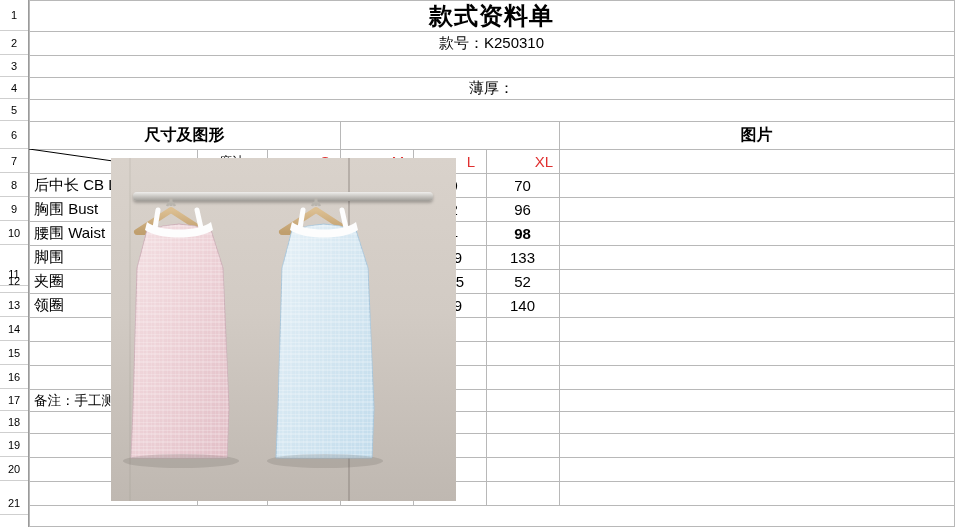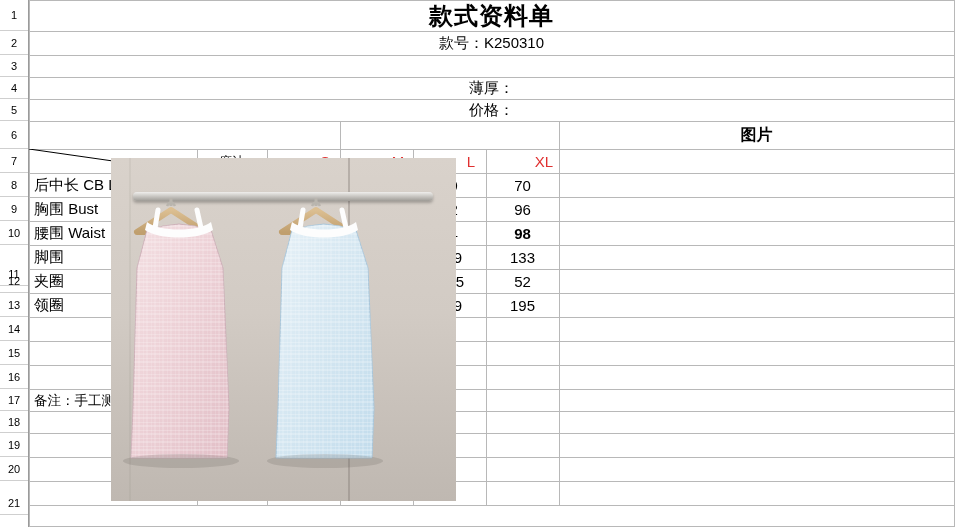--- a/index.html
+++ b/index.html
@@ -205,22 +205,22 @@
     <div class="vline" style="left:530px; top:121px; height:384px;"></div>
     <div class="vline" style="left:925px; top:0px;   height:527px;"></div>
 
     <div class="cell c-center title" style="left:0px;top:1px;width:925px;height:30px;">款式资料单</div>
 
     <div class="cell c-center sub" style="left:0px;top:32px;width:925px;height:23px;">款号：K250310</div>
 
 
     <div class="cell c-center sub" style="left:0px;top:78px;width:925px;height:21px;">薄厚：</div>
 
-    <div class="cell c-center sub" style="left:0px;top:100px;width:925px;height:21px;">价格：</div>
-
+
+    <div class="cell c-center hdr-bold" style="left:0px;top:122px;width:311px;height:27px;">尺寸及图形</div>
     <div class="cell c-center hdr-bold" style="left:530px;top:122px;width:395px;height:27px;">图片</div>
 
     <div class="diag" style="left:0px;top:149px;width:168px;height:24px;">
       <svg width="168" height="24" viewBox="0 0 168 24">
         <line x1="0" y1="0" x2="168" y2="24" stroke="#000000" stroke-width="1"></line>
       </svg>
     </div>
 
     <div class="cell c-center measure-hdr" style="left:168px;top:150px;width:70px;height:23px;">度法</div>
 
@@ -256,21 +256,21 @@
     <div class="cell c-left rowlabel" style="left:0px;top:270px;width:168px;height:23px;">夹圈</div>
     <div class="cell c-center num" style="left:238px;top:270px;width:73px;height:23px;">47.5</div>
     <div class="cell c-center num" style="left:311px;top:270px;width:73px;height:23px;">49</div>
     <div class="cell c-center num" style="left:384px;top:270px;width:73px;height:23px;">50.5</div>
     <div class="cell c-center num" style="left:457px;top:270px;width:73px;height:23px;">52</div>
 
     <div class="cell c-left rowlabel" style="left:0px;top:294px;width:168px;height:23px;">领圈</div>
     <div class="cell c-center num" style="left:238px;top:294px;width:73px;height:23px;">105</div>
     <div class="cell c-center num" style="left:311px;top:294px;width:73px;height:23px;">107</div>
     <div class="cell c-center num" style="left:384px;top:294px;width:73px;height:23px;">109</div>
-    <div class="cell c-center num" style="left:457px;top:294px;width:73px;height:23px;">195</div>
+    <div class="cell c-center num" style="left:457px;top:294px;width:73px;height:23px;">140</div>
 
     <div class="cell c-left note" style="left:0px;top:390px;width:530px;height:22px;">备注：手工测量尺寸会有1-2cm误差，望亲理解！谢谢！</div>
 
     <div class="photo-wrap" style="left:82px;top:158px;width:345px;height:343px;">
       <div class="photo">
         <div class="ph-bg"></div>
         <div class="ph-wallline" style="left:237px;"></div>
         <div class="ph-wallline" style="left:18px;opacity:0.25;"></div>
 
         <div class="ph-rail" style="left:22px;top:34px;width:300px;"></div>

